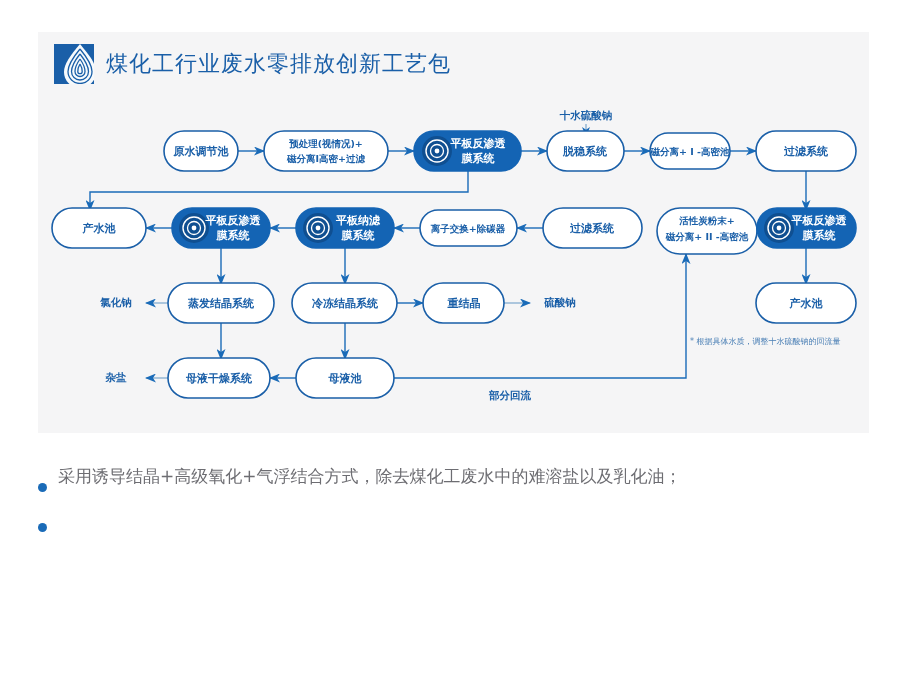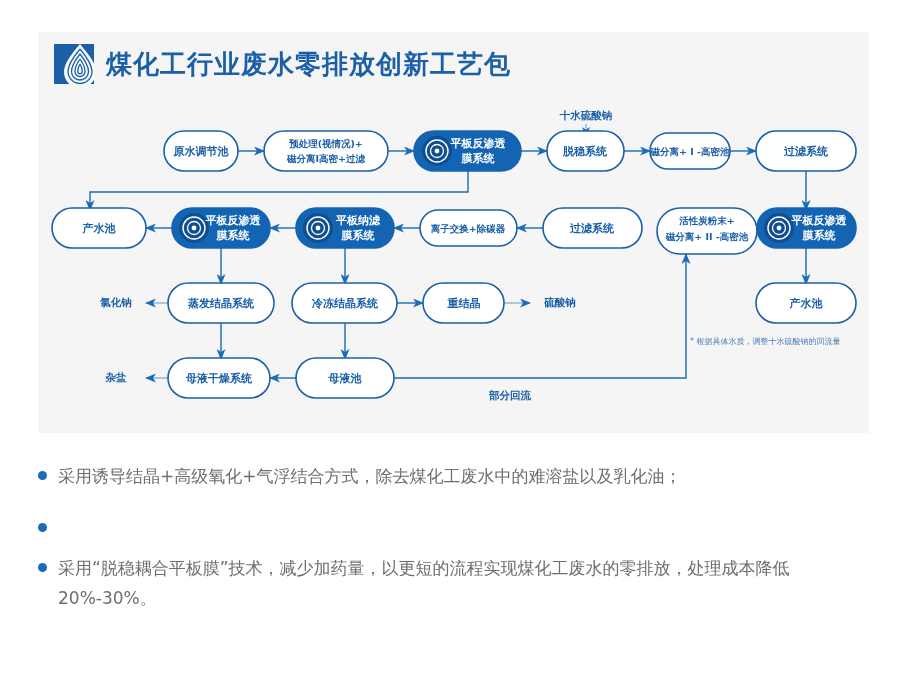--- a/index.html
+++ b/index.html
@@ -13,21 +13,21 @@
   
   #card{
     position:absolute;left:38px;top:32px;width:831px;height:401px;
     background:#f5f5f6;
   }
   
   #header{position:absolute;left:16px;top:12px;display:flex;align-items:center;gap:12px;}
   #logo{width:40px;height:40px;position:relative;overflow:hidden;background:#1a5fa8;}
   #logo .ripple{position:absolute;right:-2px;top:-2px;width:40px;height:44px;}
   #title{
-    font-size:26px;font-weight:bold;color:#1a5fa8;letter-spacing:1px;
+    font-size:22px;font-weight:normal;color:#1a5fa8;letter-spacing:1px;
     font-family:"DejaVu Sans","Liberation Sans",sans-serif;
     white-space:nowrap;
   }
   
   #flow{position:absolute;left:0;top:0;width:831px;height:401px;}
   .node-text{
     font-family:"DejaVu Sans","Liberation Sans",sans-serif;
     font-size:11px;font-weight:bold;fill:#1a5fa8;
     text-anchor:middle;dominant-baseline:middle;
   }
@@ -42,21 +42,21 @@
     font-size:10.5px;font-weight:bold;fill:#1a5fa8;
     text-anchor:middle;dominant-baseline:middle;
   }
   .note-label{
     font-family:"DejaVu Sans","Liberation Sans",sans-serif;
     font-size:8px;fill:#4a7fb5;font-weight:normal;
     text-anchor:start;dominant-baseline:middle;
   }
   
   #bullets{position:absolute;left:38px;top:462px;width:840px;}
-  .bullet-row{display:flex;align-items:flex-start;margin-bottom:22px;}
+  .bullet-row{display:flex;align-items:flex-end;margin-bottom:22px;}
   .dot{
     width:9px;height:9px;border-radius:50%;background:#1a6bb8;
     margin-top:9px;margin-right:11px;flex:0 0 auto;
   }
   .btext{
     font-size:17px;color:#6d6d72;line-height:1.75;
     font-family:"DejaVu Sans","Liberation Sans",sans-serif;
     max-width:818px;
   }
 </style>
@@ -238,17 +238,13 @@
 </div>
 
 <div id="bullets">
   <div class="bullet-row">
     <div class="dot"></div>
     <div class="btext">采用诱导结晶+高级氧化+气浮结合方式，除去煤化工废水中的难溶盐以及乳化油；</div>
   </div>
   <div class="bullet-row">
     <div class="dot"></div>
   </div>
-  <div class="bullet-row">
-    <div class="dot"></div>
-    <div class="btext">采用“脱稳耦合平板膜”技术，减少加药量，以更短的流程实现煤化工废水的零排放，处理成本降低20%-30%。</div>
-  </div>
 </div>
 
 </body></html>

